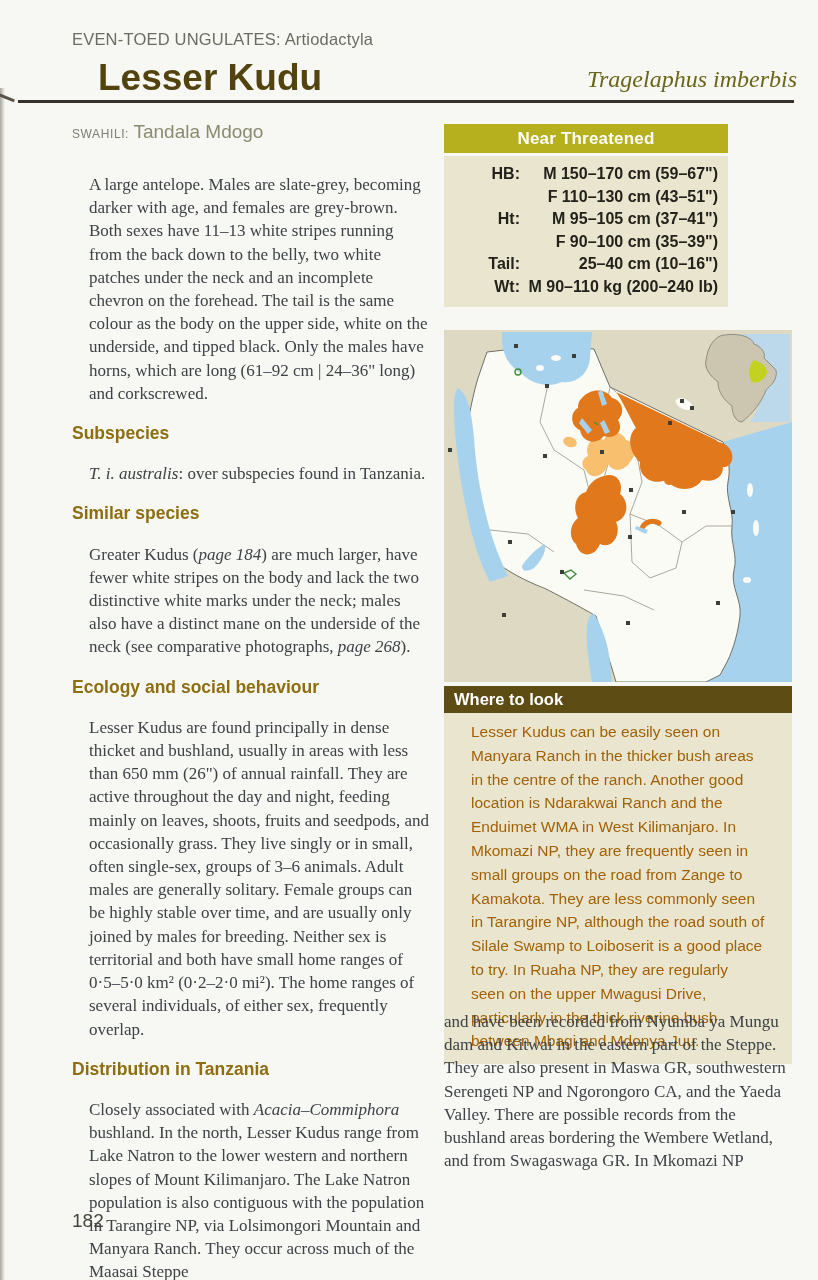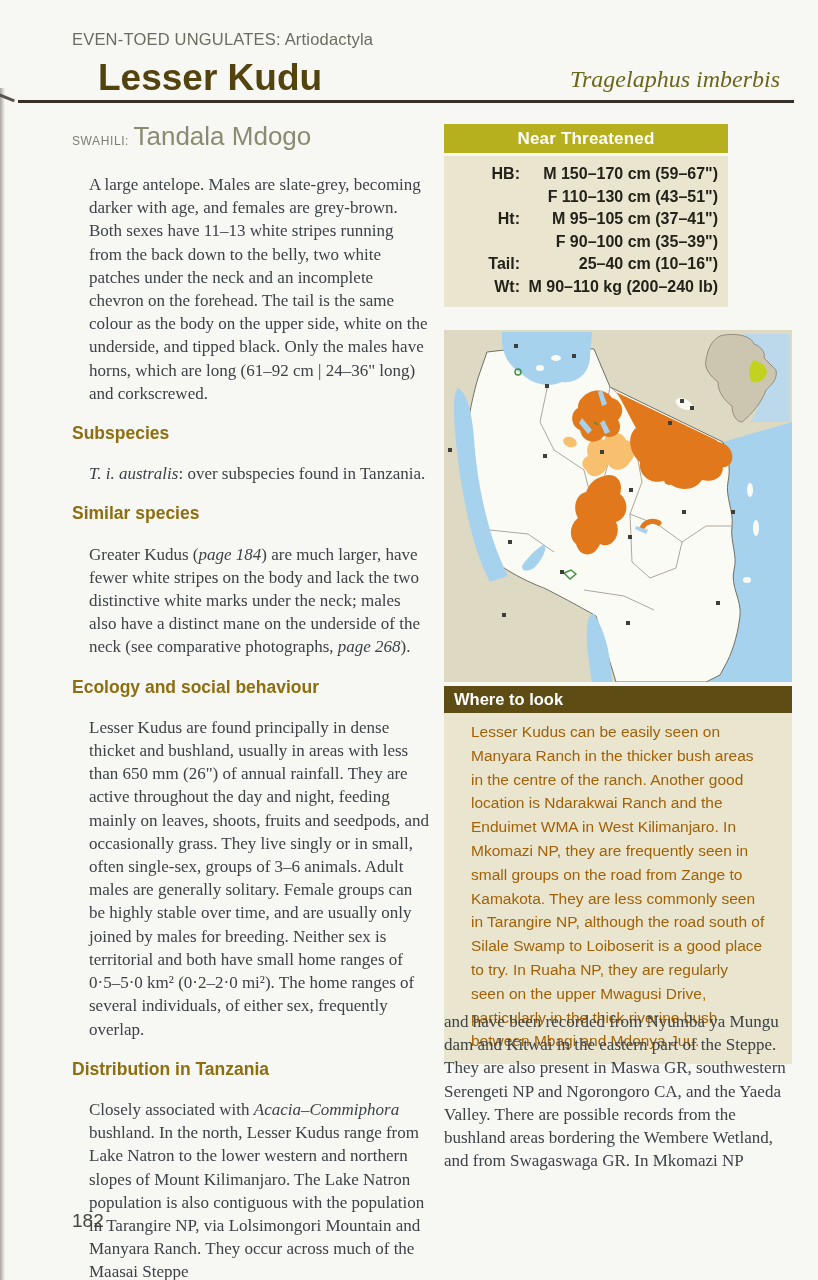--- a/index.html
+++ b/index.html
@@ -4,26 +4,26 @@
 <style>
   html,body{margin:0;padding:0;background:#e9e9e6;}
   .page{position:relative;width:818px;height:1280px;background:#f7f7f3;overflow:hidden;
         font-family:"Liberation Sans",sans-serif;}
   .photo-edge{position:absolute;left:0;top:88px;width:5px;height:1192px;
         background:linear-gradient(90deg,rgba(70,65,52,.45),rgba(70,65,52,0));}
   .photo-notch{position:absolute;left:-3px;top:96px;width:18px;height:3px;background:#59544a;
         transform:rotate(22deg);}
   .kicker{position:absolute;left:72px;top:30px;font-size:16.5px;color:#6c6c63;letter-spacing:.2px;}
   .title{position:absolute;left:70px;top:57px;font-size:37px;font-weight:bold;color:#53430e;margin-left:28px;}
-  .species{position:absolute;right:38px;top:66px;font-family:"Liberation Serif",serif;
+  .species{position:absolute;right:21px;top:66px;font-family:"Liberation Serif",serif;
         font-style:italic;font-size:24px;color:#6b661b;}
   .rule{position:absolute;left:18px;top:100px;width:776px;height:2.5px;background:#353028;}
   .swahili{position:absolute;left:72px;top:121px;}
   .swahili .slabel{font-size:12px;color:#7e7e71;letter-spacing:.6px;}
-  .swahili .sname{font-size:26px;color:#8b8b71;}
+  .swahili .sname{font-size:19px;color:#8b8b71;}
   .col-left{position:absolute;left:72px;top:156px;width:374px;
         font-family:"Liberation Serif",serif;font-size:17px;line-height:23.2px;color:#3d4247;}
   .col-left p{margin:17px;}
   .sec-h{font-family:"Liberation Sans",sans-serif;font-weight:bold;font-size:17.5px;
         color:#8d6e10;margin:9px 0 1px;}
   .pagenum{position:absolute;left:72px;top:1210px;font-size:19px;color:#46463f;}
 
   .status-box{position:absolute;left:444px;top:124px;width:284px;}
   .status-header{height:29px;background:#b6b01e;color:#fff;font-weight:bold;font-size:17px;
         display:flex;align-items:center;justify-content:center;letter-spacing:.2px;}

